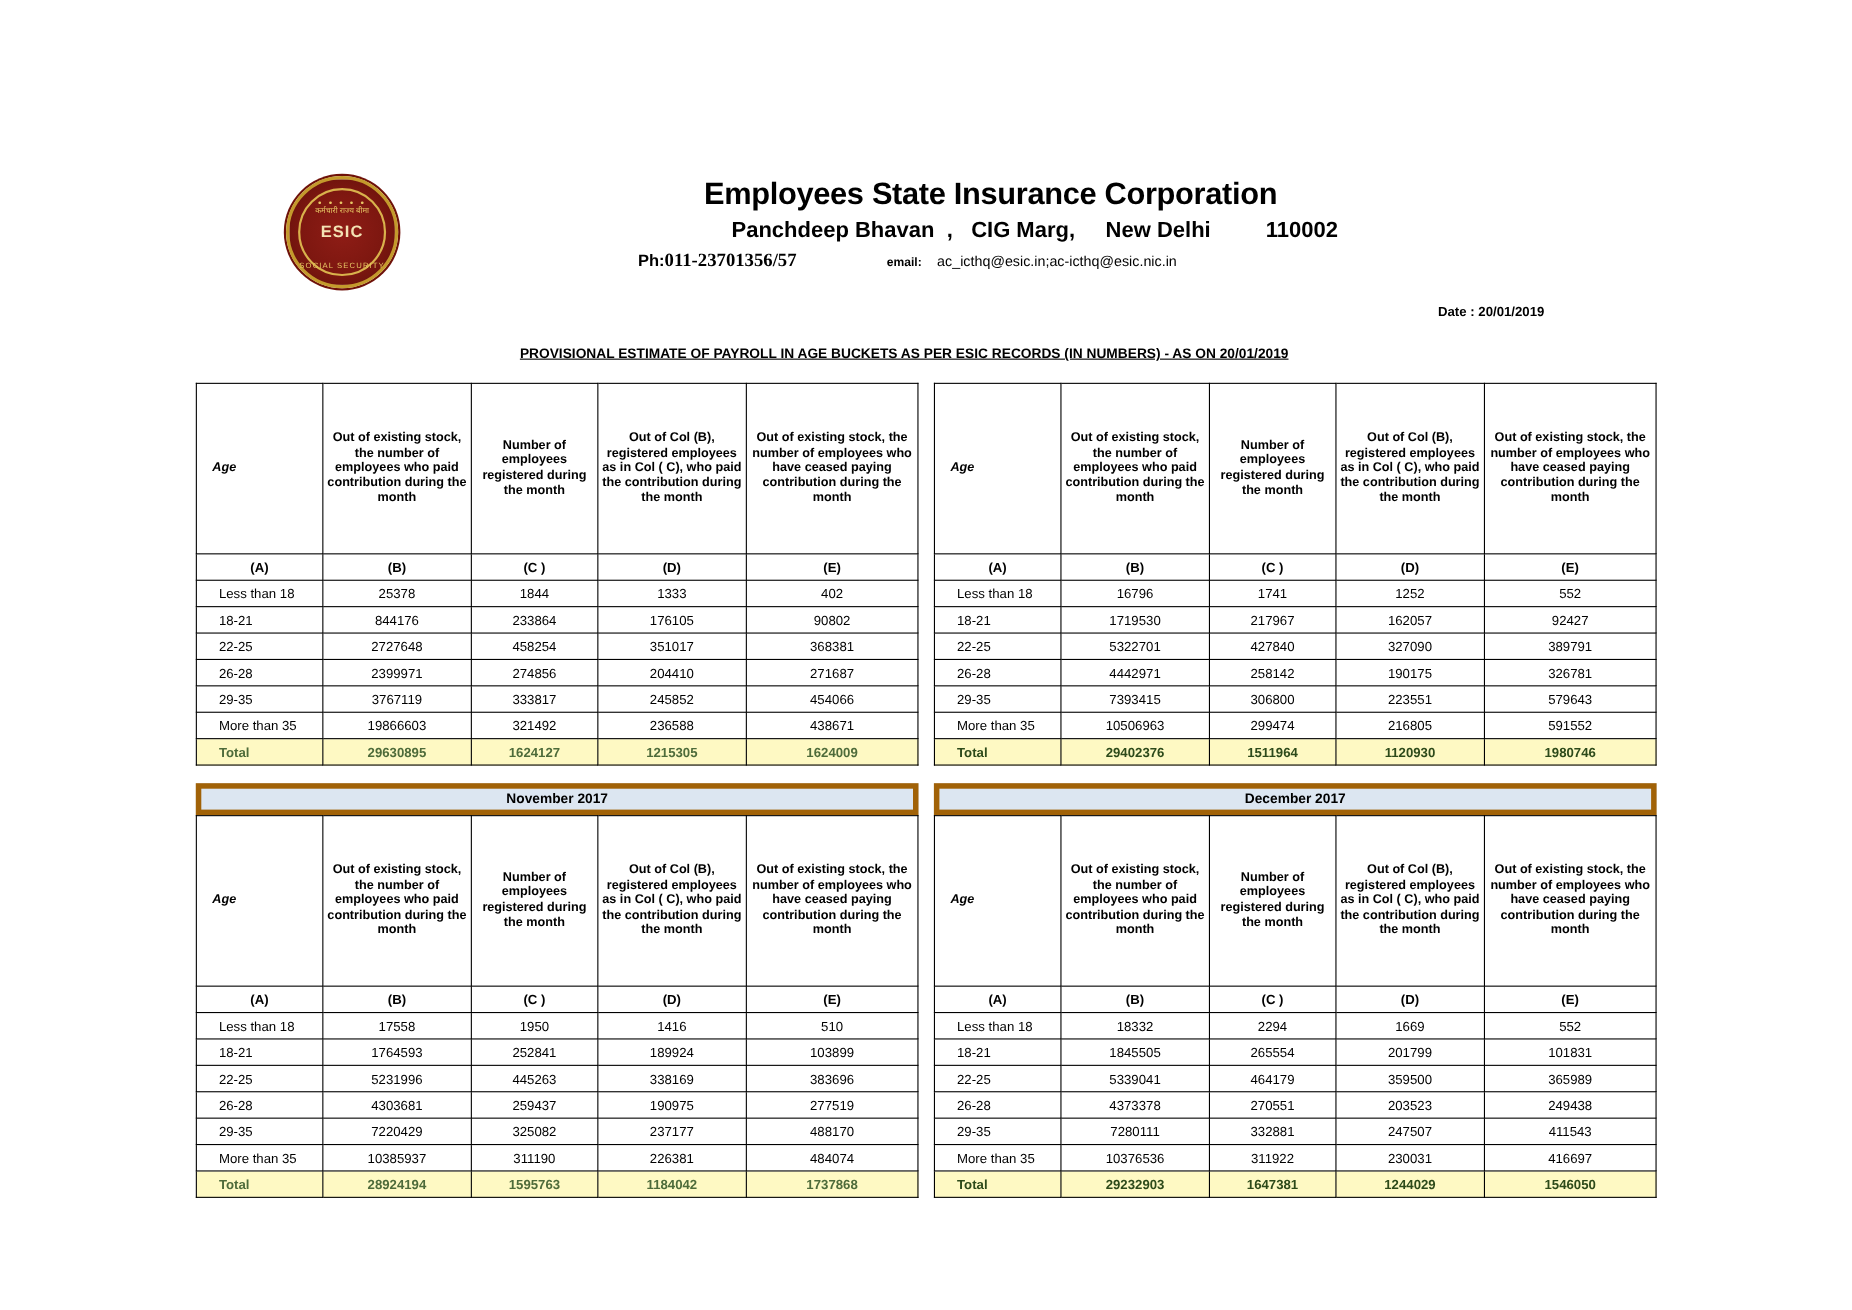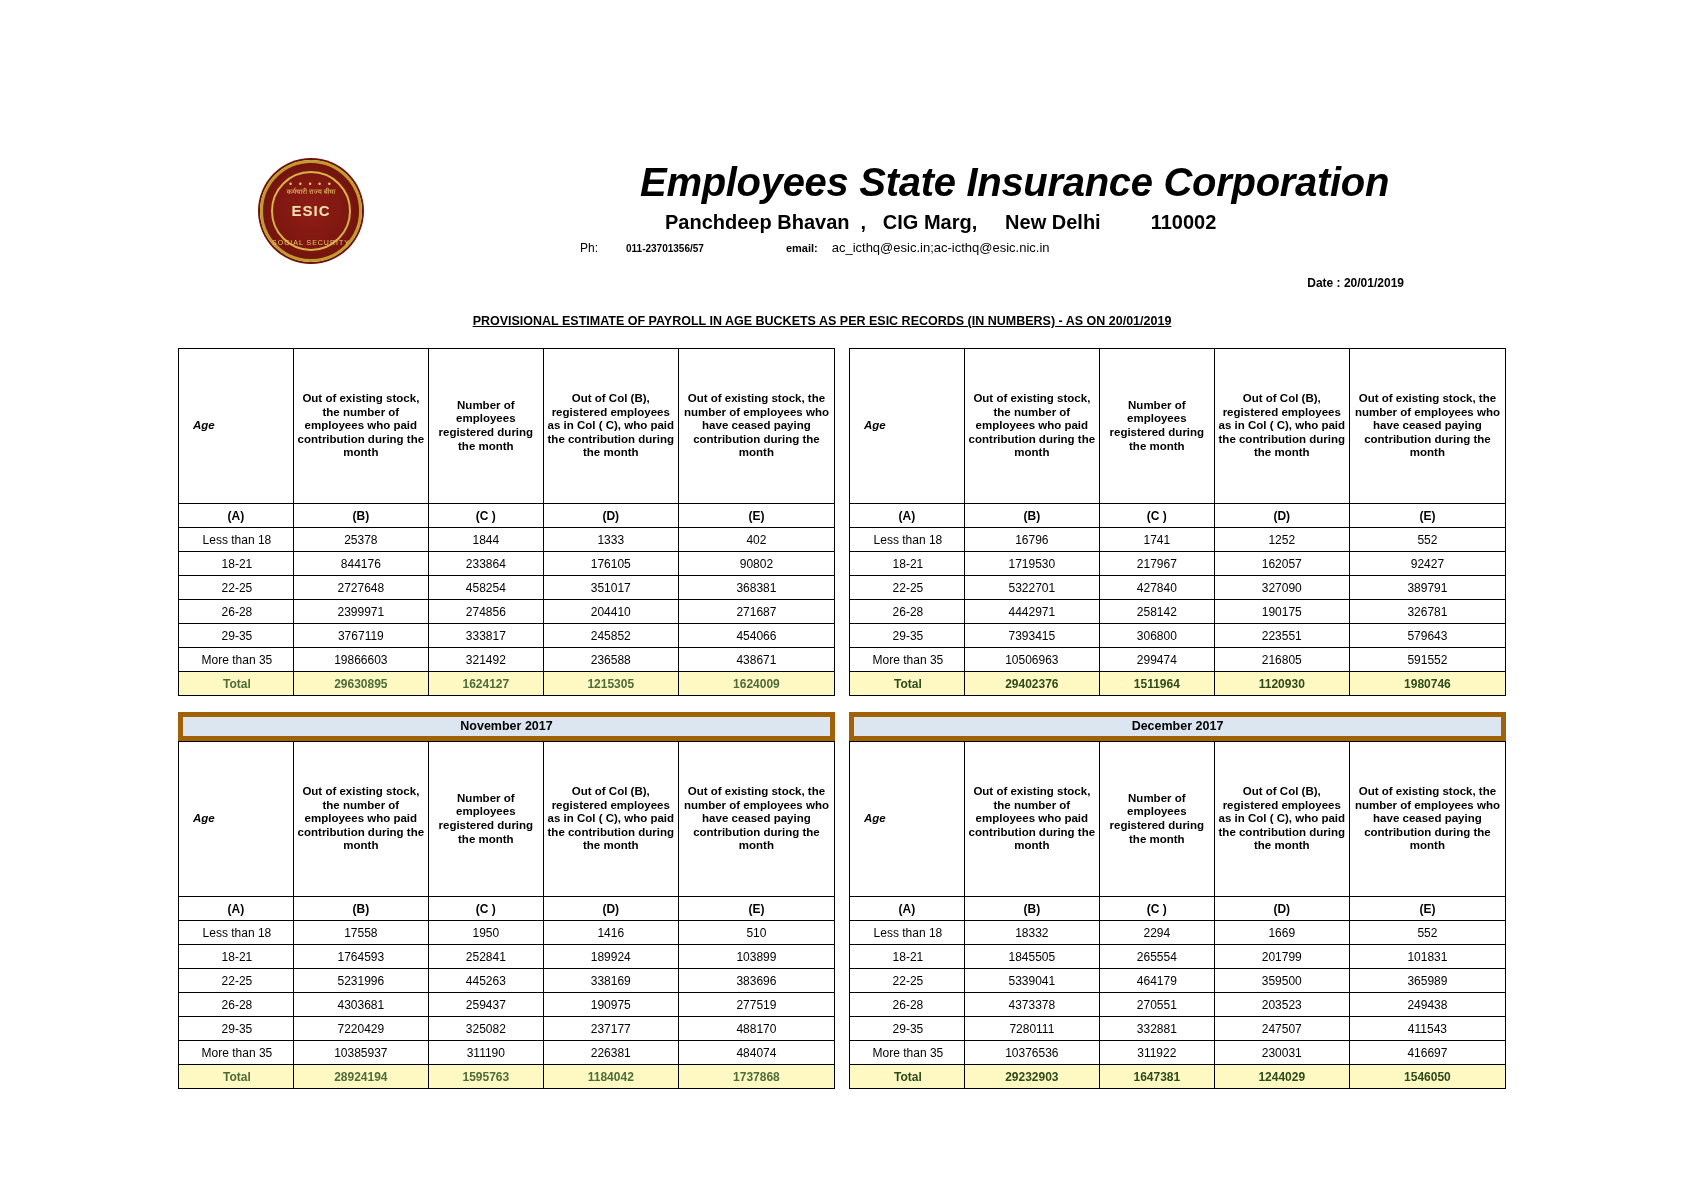--- a/index.html
+++ b/index.html
@@ -80,48 +80,47 @@
     color: #e8c765;
     font-size: 7px;
     letter-spacing: 1px;
   }
 
   .header-text {
     flex: 1;
     padding-left: 10px;
   }
   .org-title {
-    font-size: 40px;
+    font-size: 28px;
     font-weight: bold;
     letter-spacing: -0.3px;
     margin-left: 250px;
-    font-style: italic;
   }
   .org-address {
     font-size: 20px;
     font-weight: bold;
     margin-left: 275px;
     margin-top: 6px;
     white-space: pre;
   }
   .contact-row {
     margin-top: 6px;
     font-size: 15px;
     margin-left: 190px;
     display: flex;
     align-items: baseline;
   }
   .contact-row .ph-label {
-    font-weight: normal;
-    font-size: 12px;
+    font-weight: bold;
+    font-size: 15px;
   }
   .contact-row .ph-value {
     font-weight: bold;
-    font-size: 10px;
-    margin-left: 28px;
+    font-size: 17px;
+    font-family: Liberation Serif, serif;
   }
   .contact-row .email-label {
     font-weight: bold;
     font-size: 11px;
     margin-left: 82px;
   }
   .contact-row .email-value {
     font-size: 13px;
     margin-left: 14px;
   }
@@ -185,22 +184,22 @@
     text-align: center;
     font-weight: bold;
     font-size: 12px;
     height: 21px;
   }
   table.data tbody td {
     height: 21px;
     text-align: center;
   }
   table.data tbody td.age-cell {
-    text-align: center;
-    padding-left: 4px;
+    text-align: left;
+    padding-left: 20px;
   }
   tr.total-row td {
     background: #fef9c3;
     font-weight: bold;
   }
   tr.total-row td.age-cell {
     text-align: center;
   }
   tr.total-row.muted td {
     color: #4e6b3a;

